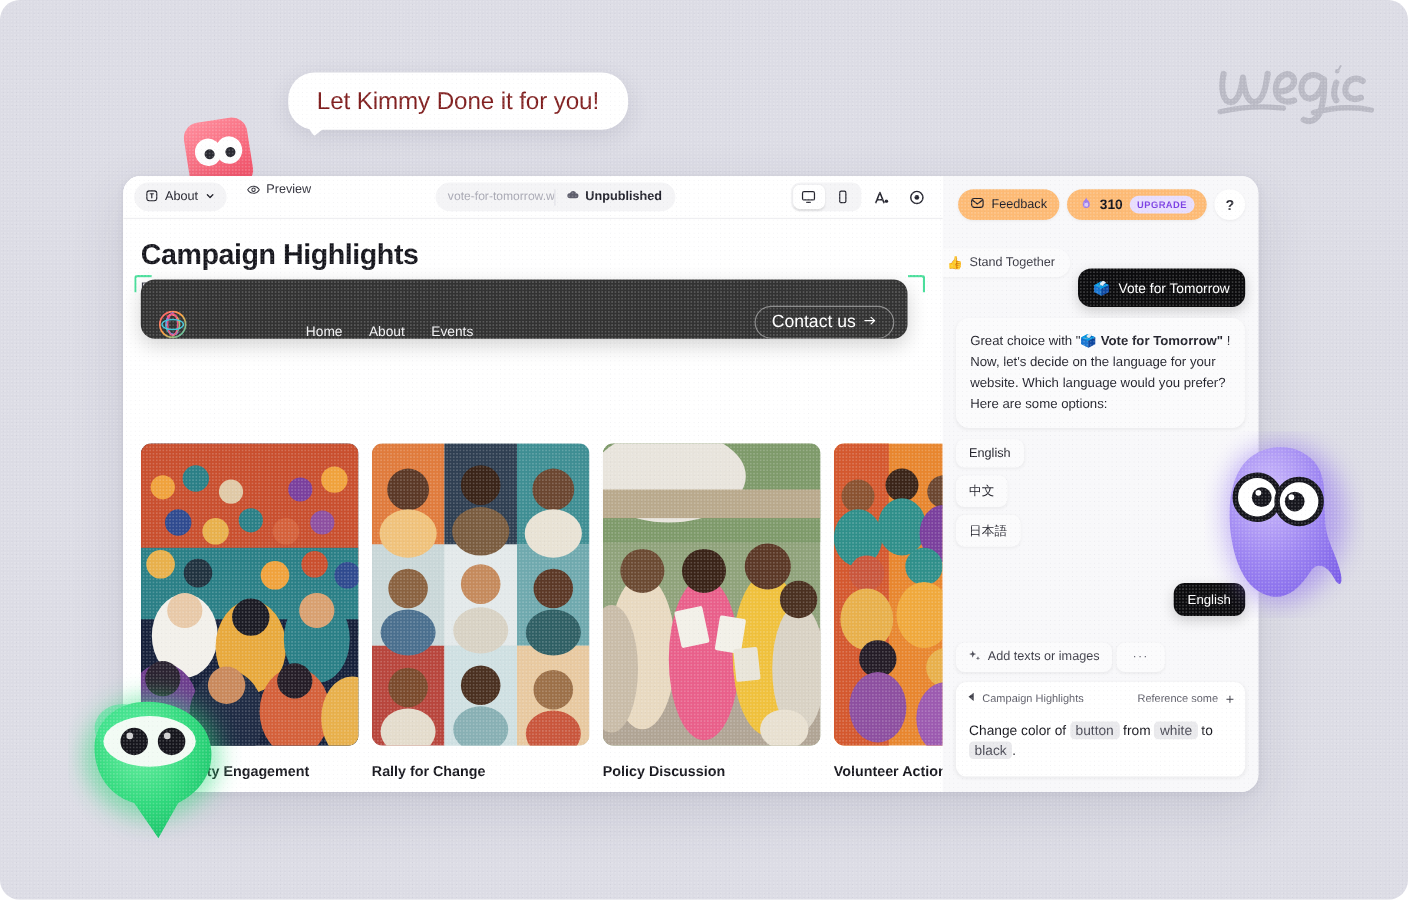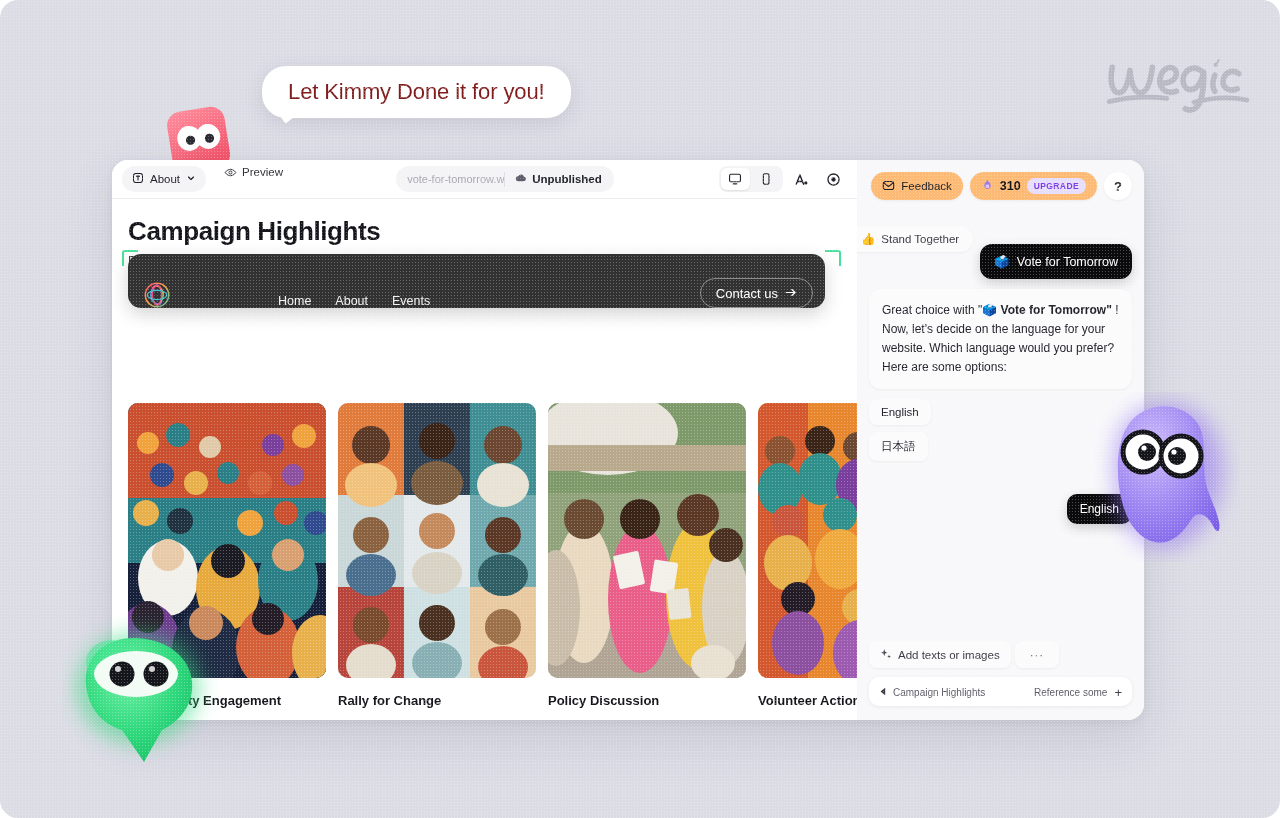--- a/index.html
+++ b/index.html
@@ -151,21 +151,21 @@
     z-index: 3;
   }
   #nav-logo { width: 26px; height: 26px; flex:0 0 26px; }
   #nav-links { display:flex; gap: 24px; margin-left: 108px; }
   .nav-link { color:#f2f2f4; font-size: 12.5px; cursor:pointer; white-space:nowrap; }
   #nav-cta {
     margin-left:auto;
     display:flex; align-items:center; gap:7px;
     height: 30px; padding: 0 15px;
     border: 1px solid #8b8b8b; border-radius: 15px;
-    color:#fff; font-size: 13px; cursor:pointer; white-space:nowrap;
+    color:#fff; font-size: 16px; cursor:pointer; white-space:nowrap;
   }
 
   
   .sel-corner { position:absolute; width:16px; height:16px; z-index: 6; }
   .sel-tl { left:10px; top: 51px; border-left:2.5px solid #4ade9b; border-top:2.5px solid #4ade9b; border-top-left-radius:3px; }
   .sel-tr { left:713px; top: 51px; border-right:2.5px solid #4ade9b; border-top:2.5px solid #4ade9b; border-top-right-radius:3px; }
 
   
   #gallery {
     position:absolute; left: 16px; top: 204px;
@@ -660,20 +660,21 @@
         </div>
 
         <div class="msg-row">
           <div class="bubble-bot">
             <span>Great choice with </span><span>"</span><span>🗳️</span> <b>Vote for Tomorrow"</b><span> ! Now, let's decide on the language for your website. Which language would you prefer? Here are some options:</span>
           </div>
         </div>
 
         <div style="margin-top:10px;">
           <div><span class="opt">English</span></div>
+          <div><span class="opt">中文</span></div>
           <div><span class="opt">日本語</span></div>
         </div>
 
         <div class="msg-row right" style="margin-top:26px;">
           <div class="bubble-user small">English</div>
         </div>
       </div>
 
       <div id="composer">
         <div class="comp-row">
@@ -696,20 +697,28 @@
                 <svg width="8" height="9" viewBox="0 0 8 10" fill="none">
                   <path d="M6.4 .8 1.2 5l5.2 4.2Z" fill="#3d3d47"></path>
                 </svg>
               </span>
               <span>Campaign Highlights</span>
             </div>
             <div class="right">
               <span>Reference some</span>
               <span style="font-size:13px;color:#3d3d47;">+</span>
             </div>
+          </div>
+          <div id="input-text">
+            <span>Change color of</span>
+            <span class="tok">button</span>
+            <span>from</span>
+            <span class="tok">white</span>
+            <span>to</span>
+            <span class="tok">black</span><span>.</span>
           </div>
         </div>
       </div>
     </div>
   </div>
 
   <div id="speech">Let Kimmy Done it for you!</div>
 
   <div class="mascot" id="mascot-pink">
     <svg viewBox="0 0 90 80">

